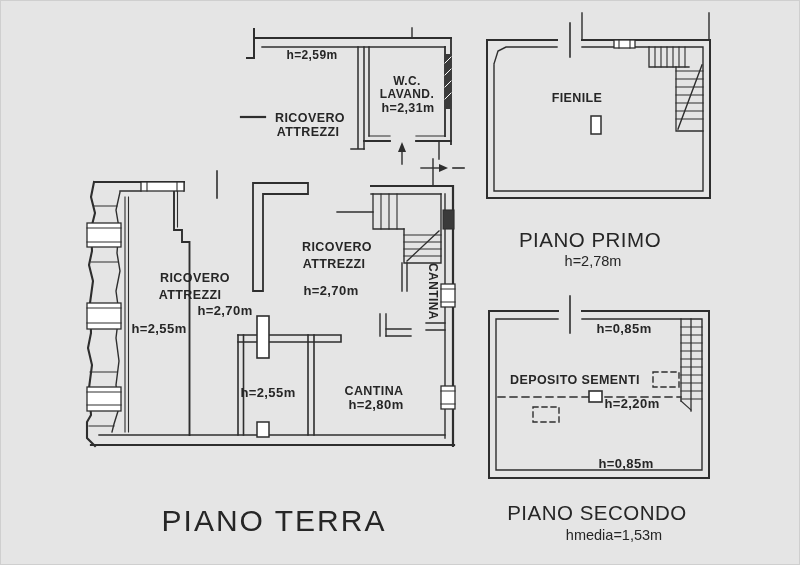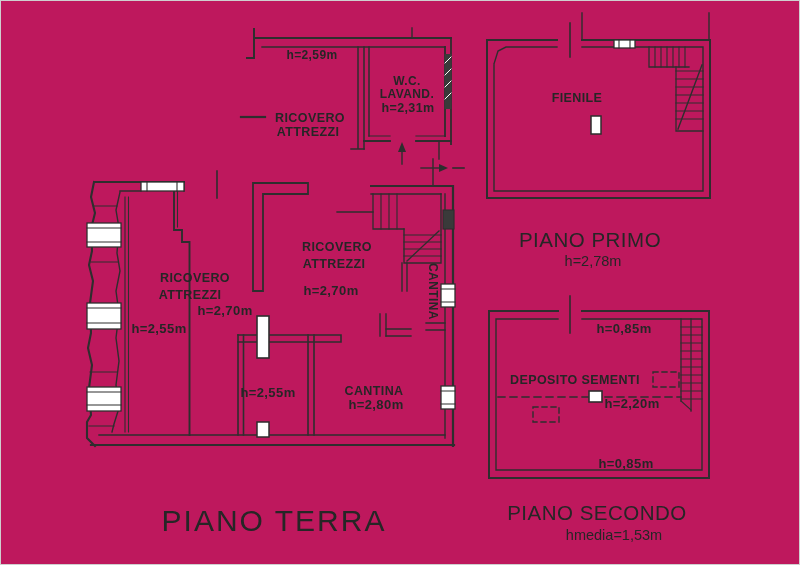--- a/index.html
+++ b/index.html
@@ -1,16 +1,16 @@
 <!DOCTYPE html>
 <html><head>
 <meta charset="utf-8">
 <style>
   html,body{margin:0;padding:0;background:#fff;}
-  #page{position:relative;width:798px;height:563px;background:#be185d;border:1px solid #cfcfcf;overflow:hidden;text-decoration:underline;}
+  #page{position:relative;width:798px;height:563px;background:#e5e5e5;border:1px solid #cfcfcf;overflow:hidden;text-decoration:underline;}
   svg{display:block;}
   svg text{font-family:"Liberation Sans","DejaVu Sans",sans-serif;fill:#262626;stroke:none;}
   .roomlbl{font-weight:bold;letter-spacing:.4px;}
   .title{font-weight:normal;}
 </style>
 </head>
 <body>
 
 <div id="page">
 <svg width="798" height="563" viewBox="0 0 798 563">

